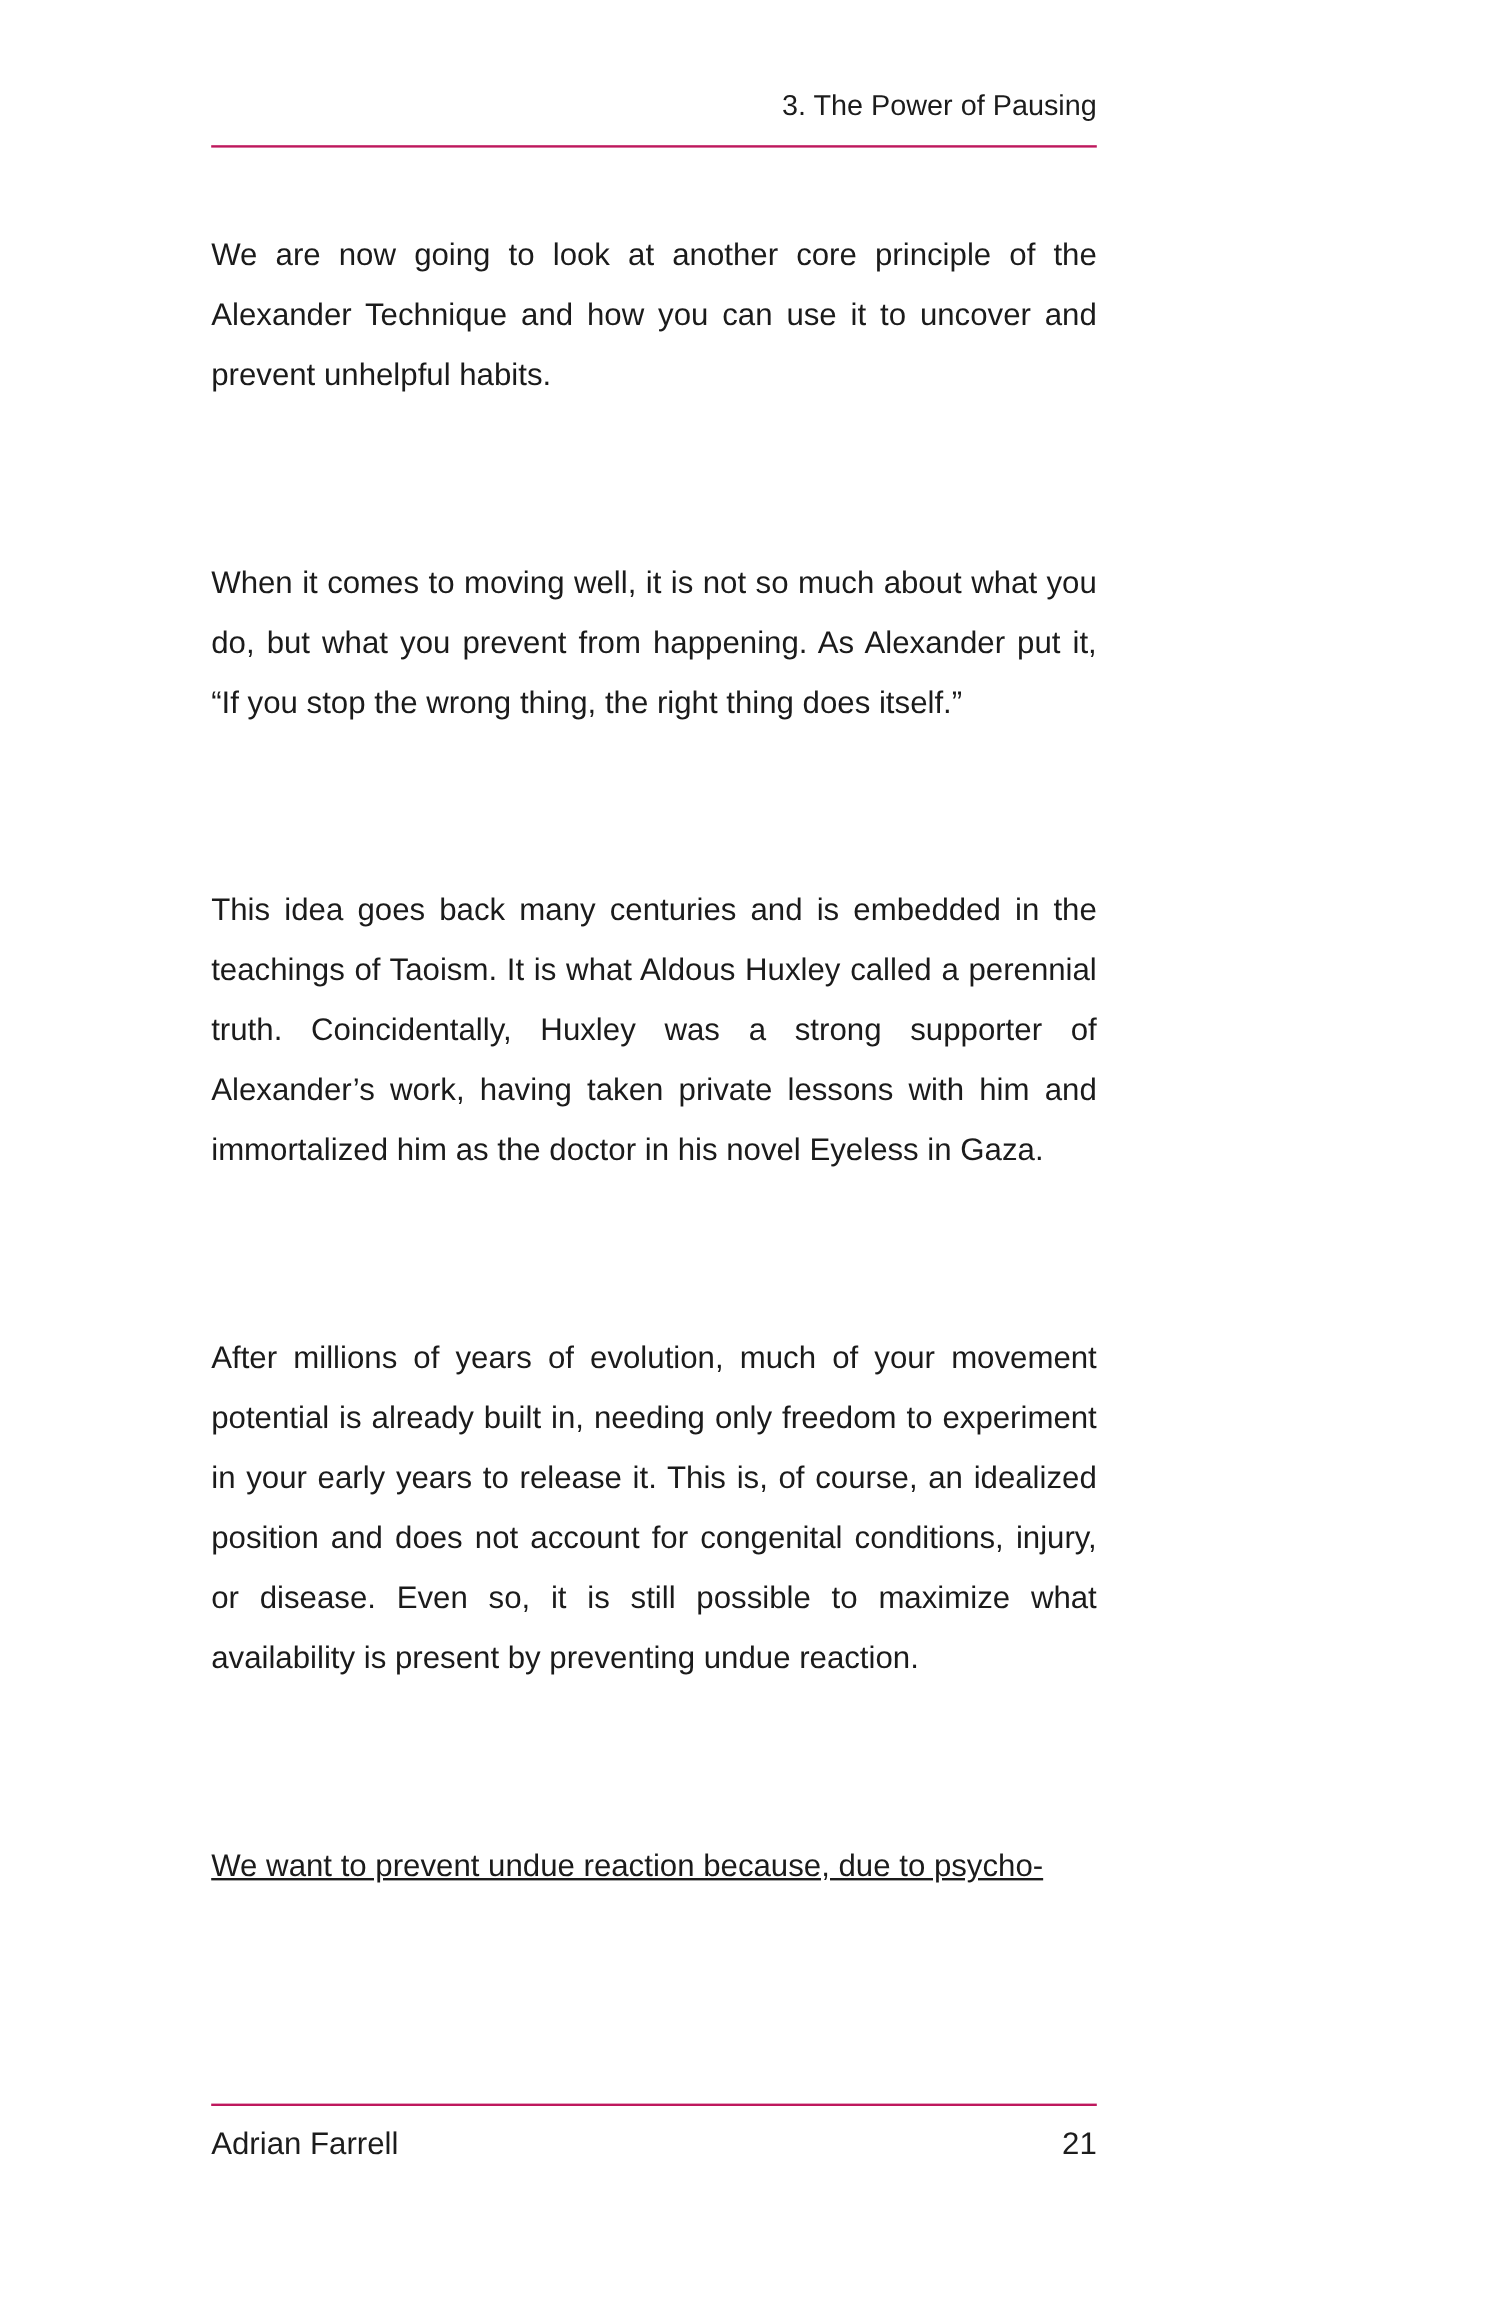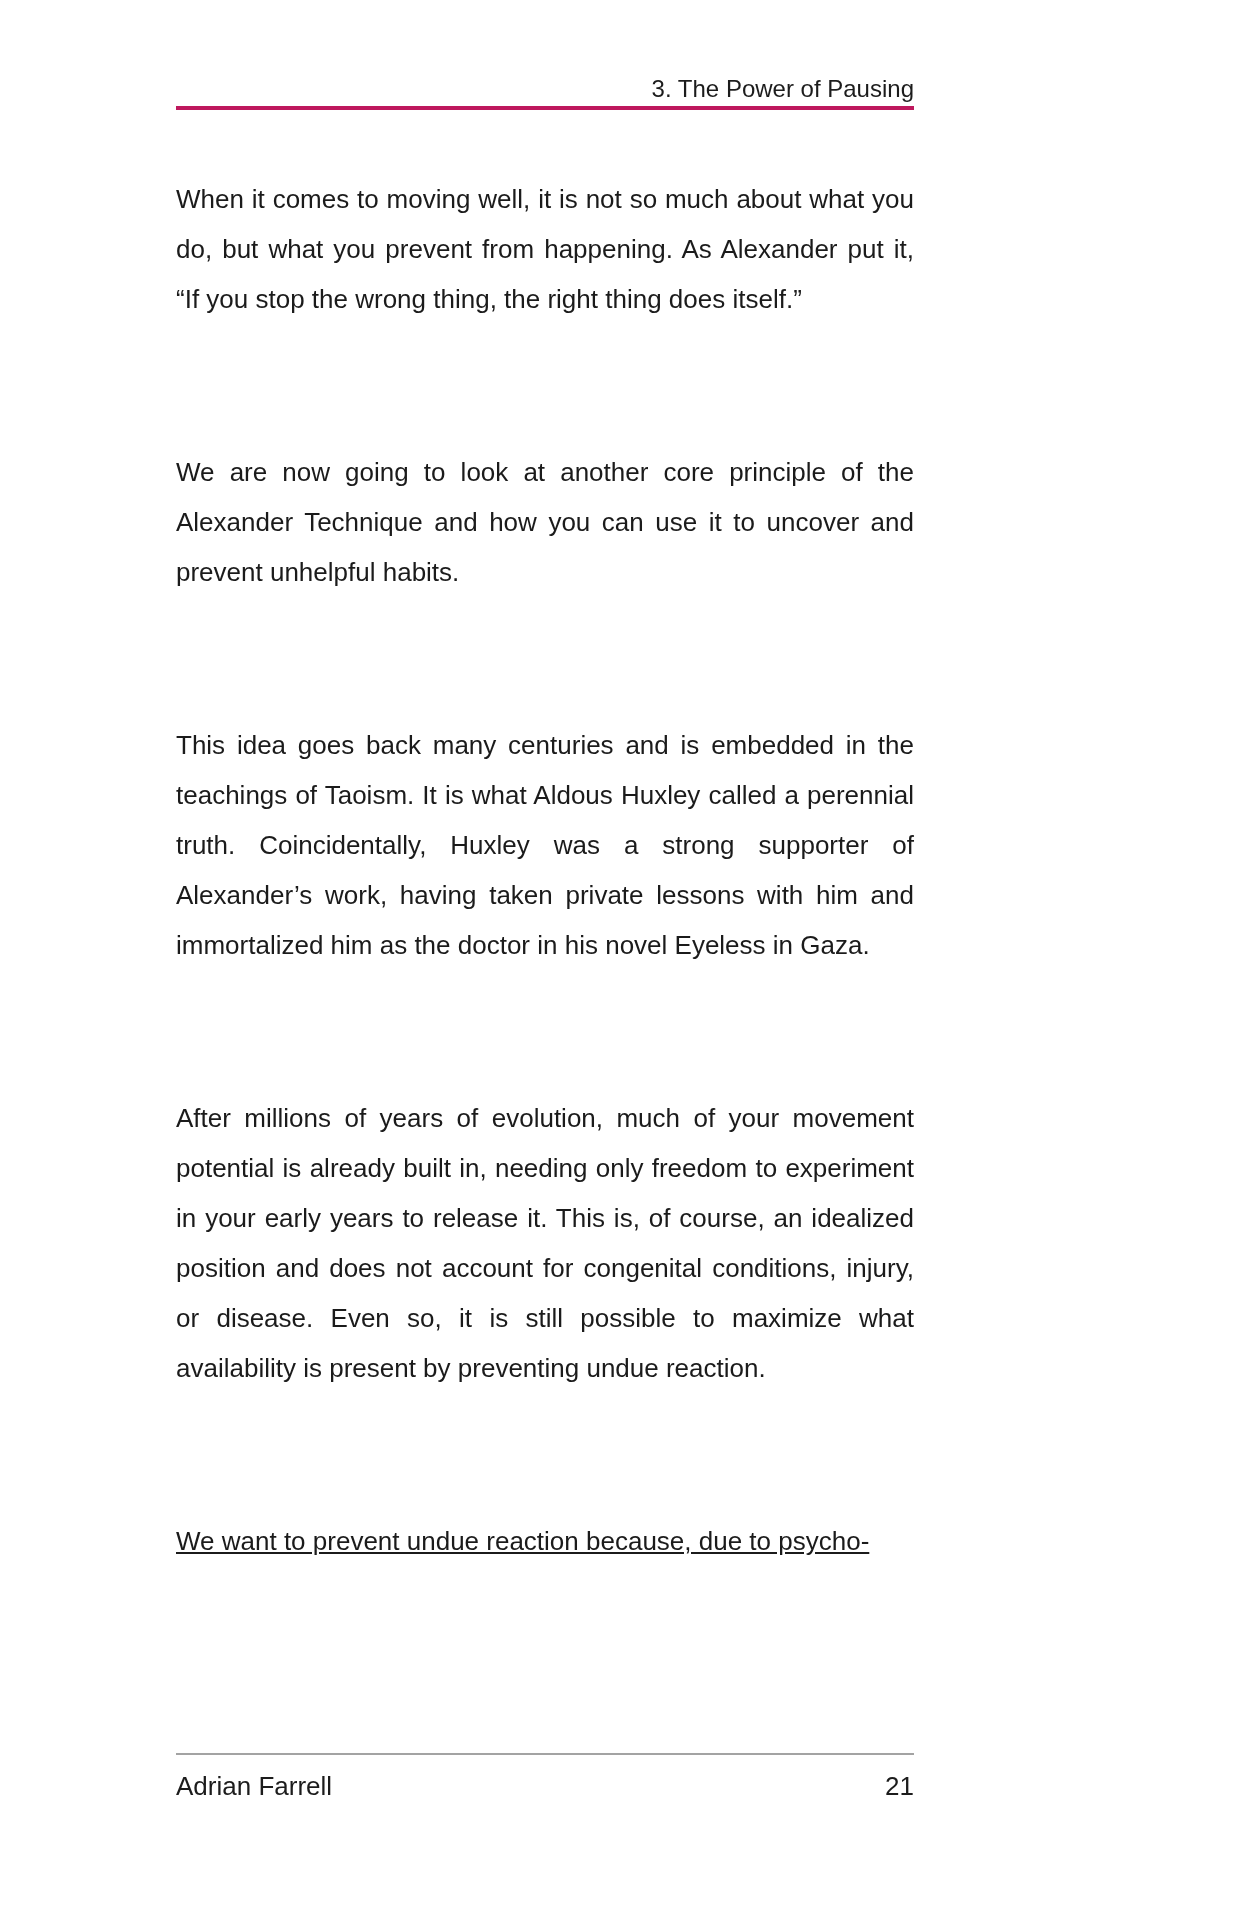--- a/index.html
+++ b/index.html
@@ -14,64 +14,64 @@
     overflow: hidden;
   }
   .content {
     position: absolute;
     left: 176px;
     top: 0;
     width: 738px;
   }
   .page-header {
     margin-top: 72px;
-    padding-bottom: 0;
-    border-bottom: 4px solid #be185d;
+    padding-bottom: 15px;
+    border-bottom: 2px solid #be185d;
     text-align: right;
     font-size: 24px;
     line-height: 34px;
     color: #1c1c1c;
   }
   .body-text p {
     font-size: 26px;
     line-height: 50px;
     text-align: justify;
     text-justify: inter-word;
     color: #1b1b1b;
     margin: 0 0 123px 0;
   }
   .body-text p:first-child { margin-top: 64px; }
   .body-text p:last-child { margin-bottom: 0; text-decoration: underline; }
   .page-footer {
     position: absolute;
     left: 176px;
     top: 1753px;
     width: 738px;
-    border-top: 2px solid #a3a3a3;
+    border-top: 2px solid #be185d;
     padding-top: 14px;
     display: flex;
     justify-content: space-between;
     align-items: baseline;
     font-size: 26px;
     line-height: 34px;
   }
 </style>
 </head>
 <body>
 
 <div class="page">
   <div class="content">
 
     <div class="page-header">
       <span>3. The Power of Pausing</span>
     </div>
 
     <div class="body-text">
+      <p>We are now going to look at another core principle of the Alexander Technique and how you can use it to uncover and prevent unhelpful habits.</p>
       <p>When it comes to moving well, it is not so much about what you do, but what you prevent from happening. As Alexander put it, “If you stop the wrong thing, the right thing does itself.”</p>
-      <p>We are now going to look at another core principle of the Alexander Technique and how you can use it to uncover and prevent unhelpful habits.</p>
       <p>This idea goes back many centuries and is embedded in the teachings of Taoism. It is what Aldous Huxley called a perennial truth. Coincidentally, Huxley was a strong supporter of Alexander’s work, having taken private lessons with him and immortalized him as the doctor in his novel Eyeless in Gaza.</p>
       <p>After millions of years of evolution, much of your movement potential is already built in, needing only freedom to experiment in your early years to release it. This is, of course, an idealized position and does not account for congenital conditions, injury, or disease. Even so, it is still possible to maximize what availability is present by preventing undue reaction.</p>
       <p>We want to prevent undue reaction because, due to psycho-</p>
     </div>
 
   </div>
 
   <div class="page-footer">
     <span>Adrian Farrell</span>
     <span>21</span>

